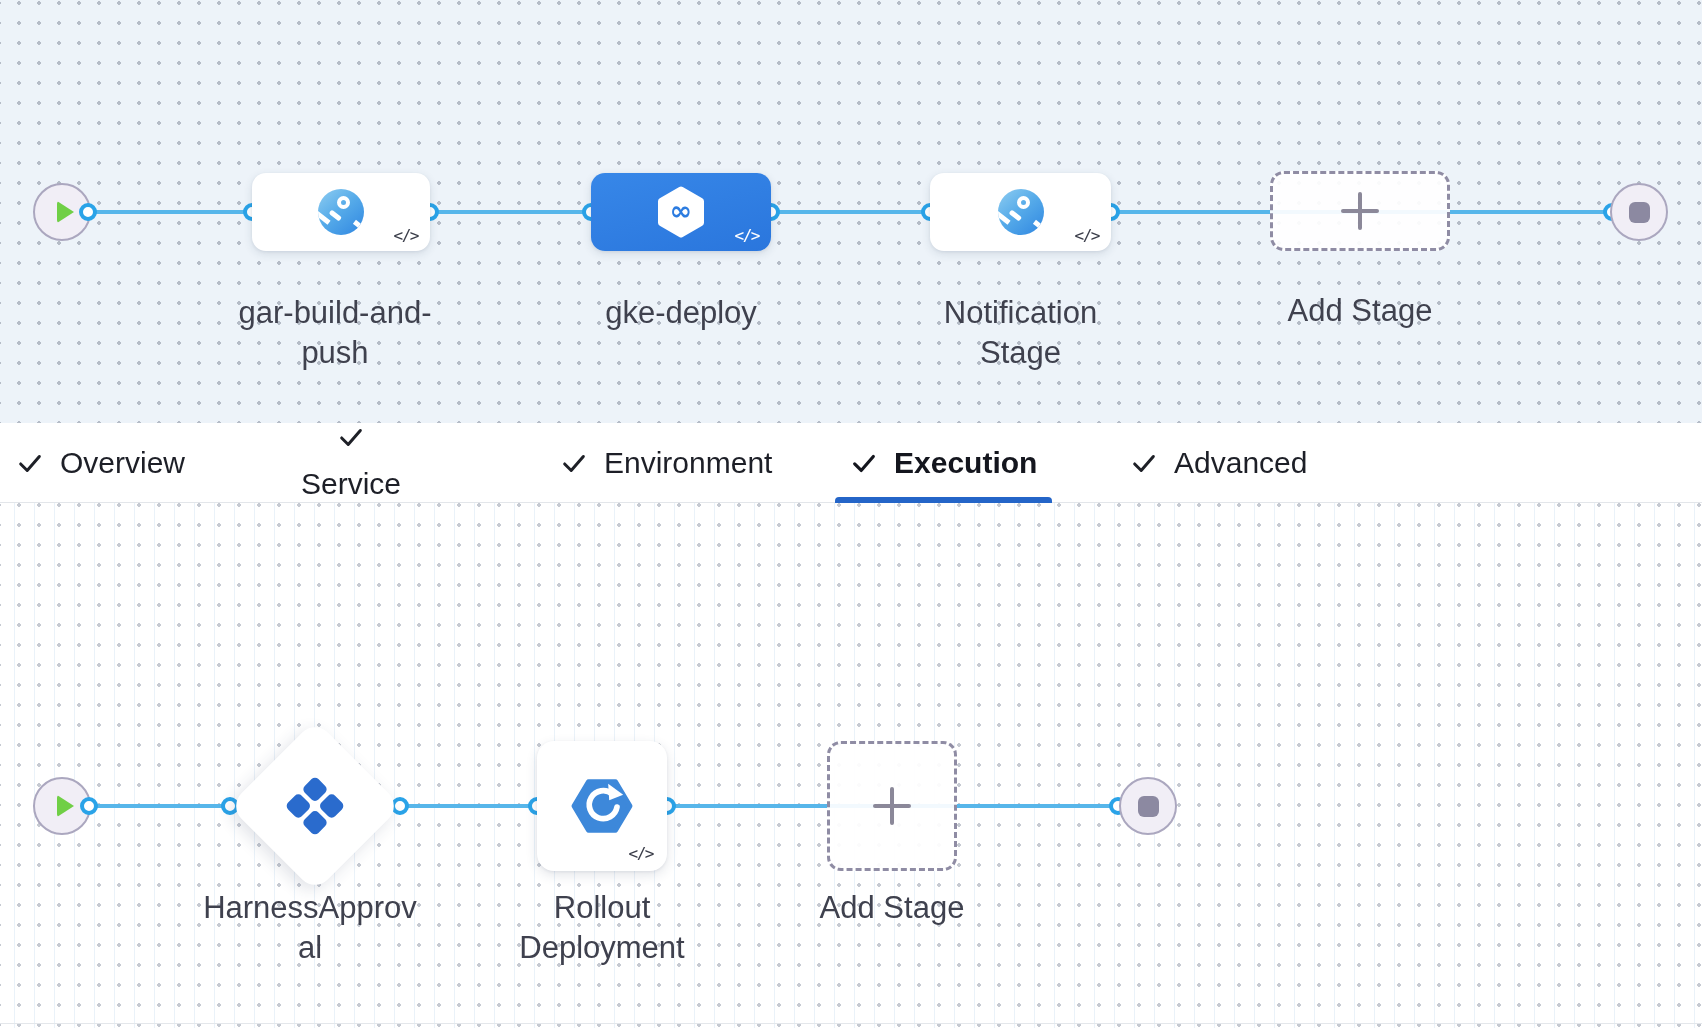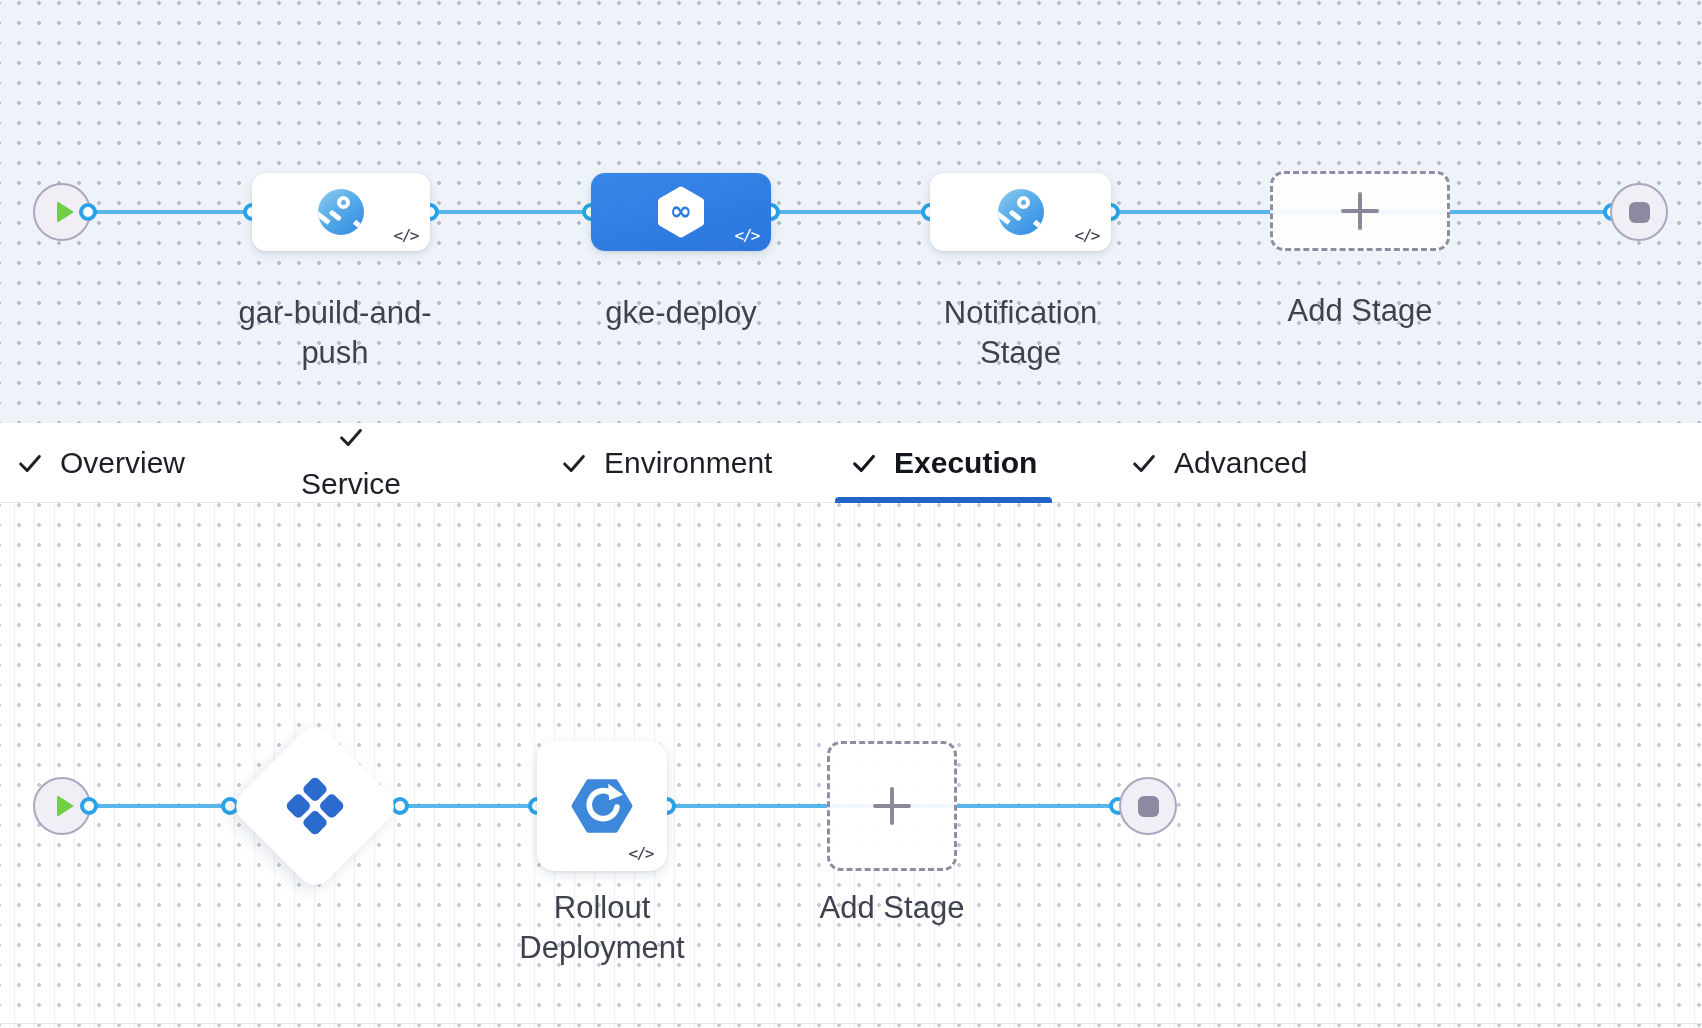--- a/index.html
+++ b/index.html
@@ -199,19 +199,20 @@
     </div>
 
     <div class="add-box" style="left:827px;top:238px;width:130px;height:130px;">
       <div class="plus-icon"></div>
     </div>
 
     <div class="node-circle" style="left:1119px;top:274px;">
       <div class="stop-sq"></div>
     </div>
 
+    <div class="node-label wrap-any" style="left:200px;top:385px;width:220px;">HarnessApproval</div>
     <div class="node-label" style="left:517px;top:385px;width:170px;">Rollout Deployment</div>
     <div class="node-label" style="left:797px;top:385px;width:190px;">Add Stage</div>
 
     <div class="bottom-hairline"></div>
   </div>
 
 </div>
 
 </body></html>

